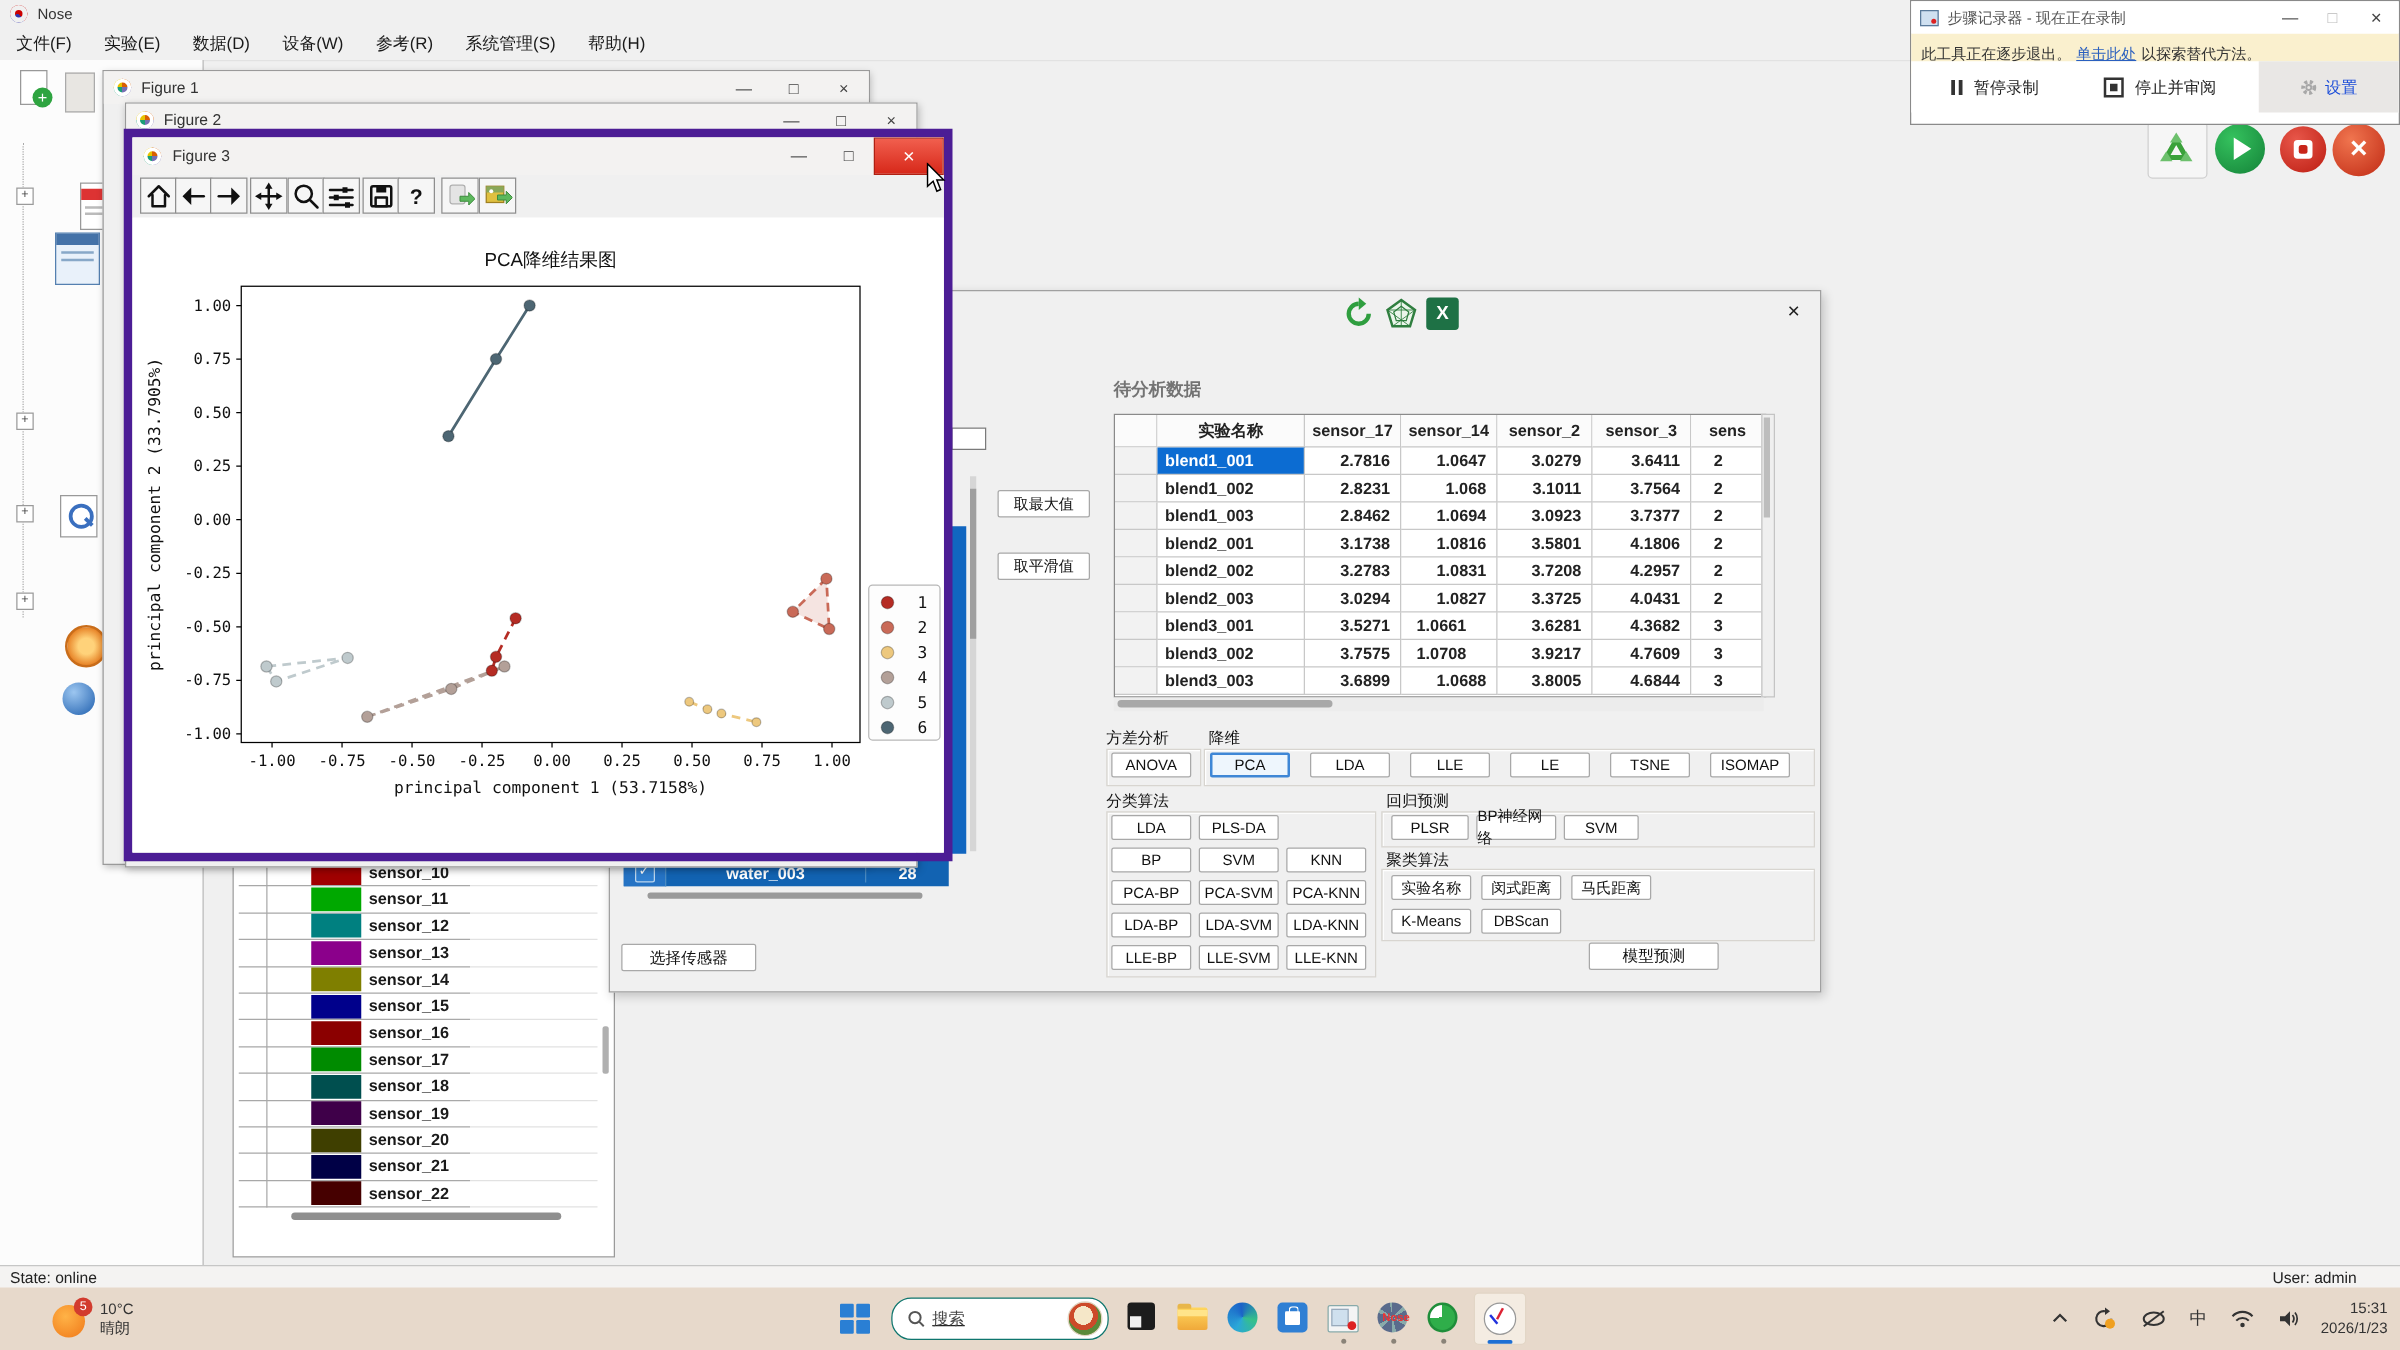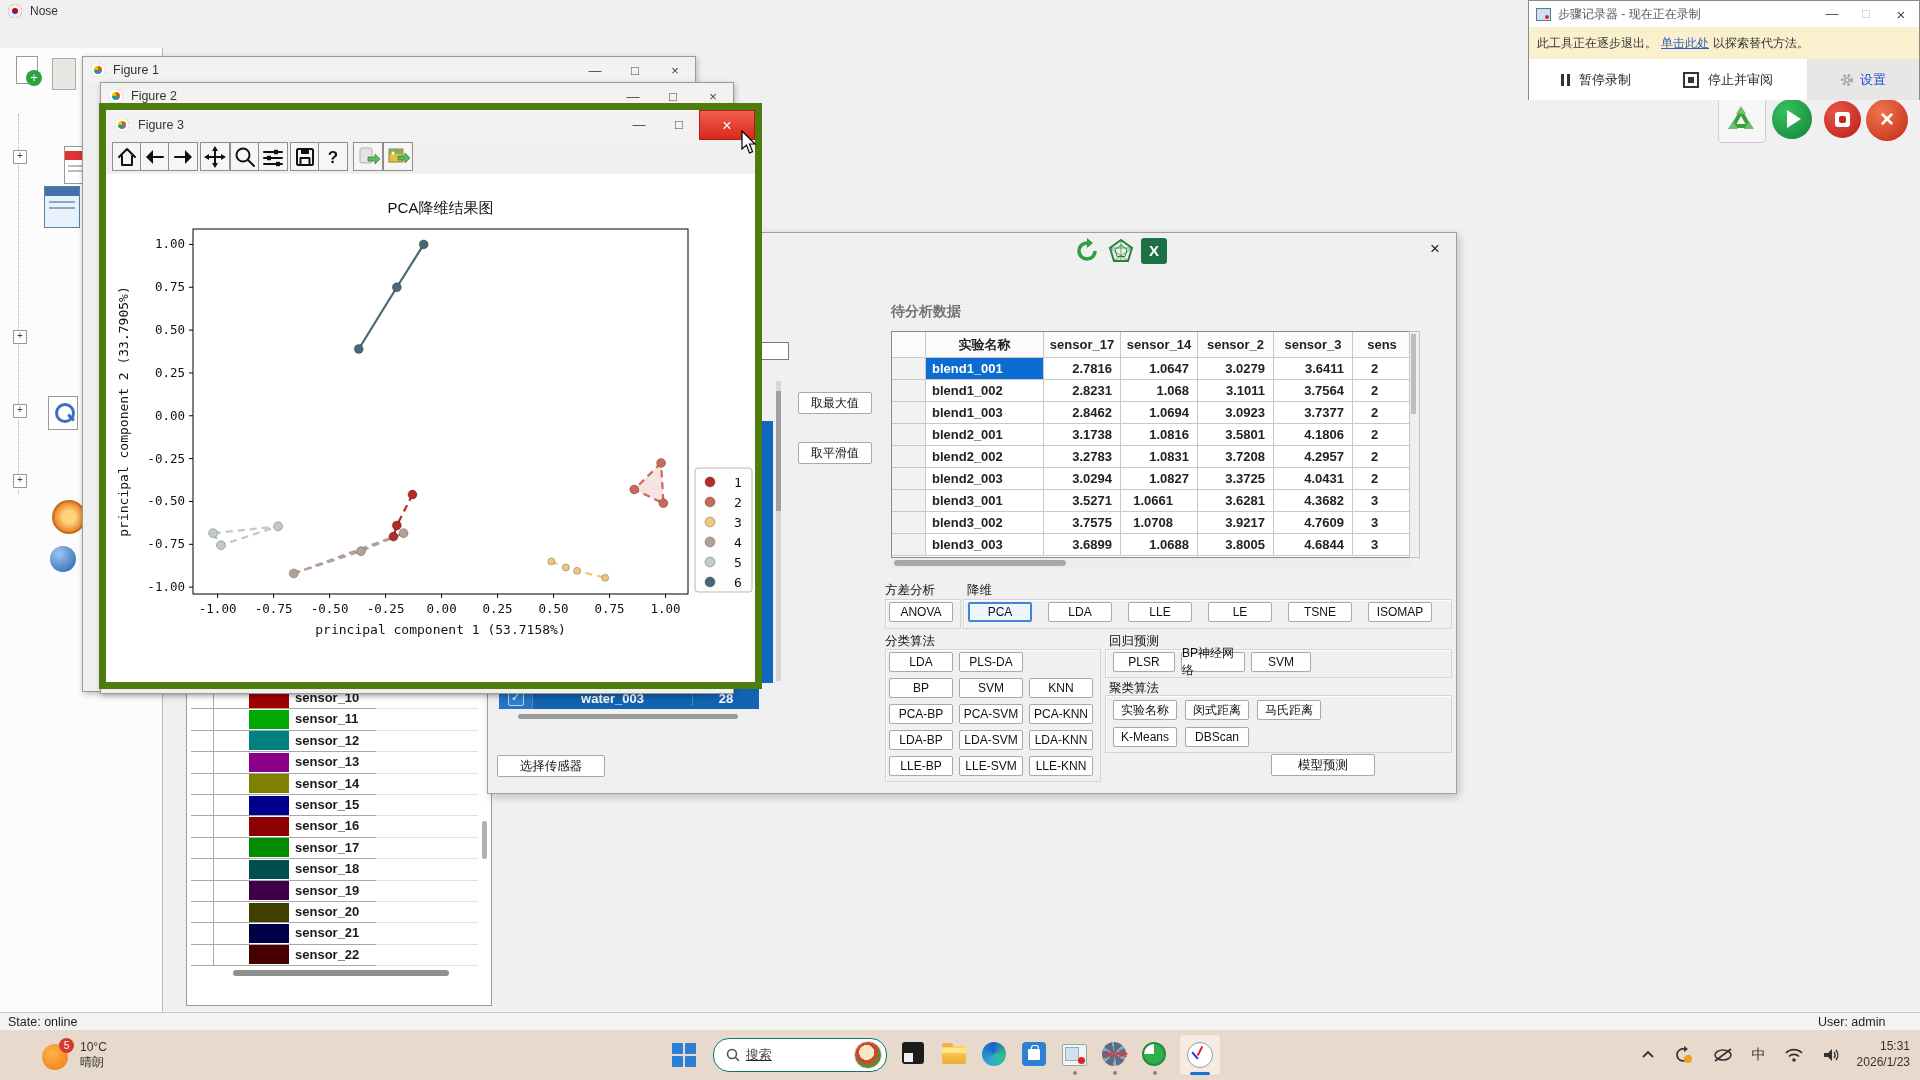--- a/index.html
+++ b/index.html
@@ -14,21 +14,21 @@
   .plusbox{width:12px;height:12px;border:1px solid #9a9a9a;background:#fff;font-size:10px;line-height:10px;text-align:center;color:#444;}
   .statusbar{left:0;top:1012px;width:1920px;height:18px;background:#f4f3f2;border-top:1px solid #c6c6c6;font-size:12.5px;color:#222;}
   
   .win{background:#f0f0f0;border:1px solid #9a9a9a;box-shadow:1px 2px 6px rgba(0,0,0,.25);}
   .wtitle{height:26px;display:flex;align-items:center;font-size:12.5px;color:#333;background:#f3f2f1;}
   .wctl{width:40px;text-align:center;font-size:13px;color:#444;}
   .mplicon{width:14px;height:14px;border-radius:50%;
     background:conic-gradient(#d95f02 0 25%,#7570b3 0 50%,#1b9e77 0 75%,#e7c400 0 100%);
     box-shadow:inset 0 0 0 3px #fff;}
   
-  .greenbox{left:99px;top:103px;width:663px;height:586px;border:7px solid #4d7c0f;box-sizing:border-box;z-index:50;}
+  .greenbox{left:99px;top:103px;width:663px;height:586px;border:7px solid #4c1d95;box-sizing:border-box;z-index:50;}
   .fig3{position:absolute;left:0;top:0;width:649px;height:572px;background:#f0f0f0;}
   .closebtn-red{background:linear-gradient(#f15f4e,#d7281a);color:#fff;border:1px solid #b02012;}
   .tbtn{width:30px;height:29px;background:#f6f6f6;border:1px solid #8e8e8e;display:flex;align-items:center;justify-content:center;box-sizing:border-box;}
   
   .dialog{left:487px;top:232px;width:968px;height:560px;background:#f0f0f0;border:1px solid #a0a0a0;box-shadow:2px 3px 8px rgba(0,0,0,.2);z-index:20;}
   .btn{background:#fff;border:1px solid #a8a8a8;border-radius:2px;font-size:12px;display:flex;align-items:center;justify-content:center;color:#111;box-sizing:border-box;}
   .btn-active{background:#eef6fd;border:2px solid #3f87d6;}
   .grouplabel{font-size:12.5px;color:#111;}
   .groupframe{border:1px solid #d8d5d0;box-shadow:1px 1px 0 #fff inset;}
   .cell{box-sizing:border-box;border-right:1px solid #c8c8c8;border-bottom:1px solid #c8c8c8;font-size:13px;font-weight:bold;overflow:hidden;white-space:nowrap;display:flex;align-items:center;}
@@ -43,20 +43,29 @@
 </head>
 <body>
 
 <div id="screen">
 
   <div class="abs titlebar">
     <span class="abs" style="left:8px;top:4px;width:14px;height:14px;border-radius:50%;
       background:conic-gradient(#c00 0 40%,#33a 40% 70%,#c00 70% 100%);box-shadow:inset 0 0 0 4px #f0f0f0;"></span>
     <span class="abs" style="left:30px;top:4px;">Nose</span>
   </div>
+  <div class="abs menubar" id="menubar">
+      <div class="menu-item">文件(F)</div>
+      <div class="menu-item">实验(E)</div>
+      <div class="menu-item">数据(D)</div>
+      <div class="menu-item">设备(W)</div>
+      <div class="menu-item">参考(R)</div>
+      <div class="menu-item">系统管理(S)</div>
+      <div class="menu-item">帮助(H)</div>
+    </div>
 
   <div class="abs treepanel">
     <div class="abs" style="left:12px;top:8px;width:30px;height:34px;">
       <div class="abs" style="left:4px;top:0;width:20px;height:26px;background:#fff;border:1px solid #999;"></div>
       <div class="abs" style="left:14px;top:14px;width:16px;height:16px;border-radius:50%;background:#2ea440;color:#fff;font-size:13px;line-height:16px;text-align:center;">+</div>
     </div>
     <div class="abs" style="left:52px;top:10px;width:22px;height:30px;background:#e8e6e2;border:1px solid #aaa;"></div>
     <div class="abs" style="left:18px;top:66px;width:0;height:380px;border-left:1px dotted #aaa;"></div>
     <div class="abs plusbox" style="left:13px;top:102px;">+</div>
     <div class="abs plusbox" style="left:13px;top:282px;">+</div>
@@ -542,21 +551,21 @@
         <span class="wctl" style="width:34px;">—</span>
         <span class="wctl" style="width:34px;color:#bbb;">□</span>
         <span class="wctl" style="width:36px;font-size:15px;">×</span>
       </span>
     </div>
     <div class="abs" style="left:0;top:26px;width:390px;height:32px;background:#faf0ce;display:flex;align-items:center;font-size:12px;color:#333;padding-left:8px;box-sizing:border-box;">
       <span>此工具正在逐步退出。</span>
       <span style="color:#2a5fbf;text-decoration:underline;margin:0 4px;">单击此处</span>
       <span>以探索替代方法。</span>
     </div>
-    <div class="abs" style="left:0;top:58px;width:390px;height:41px;background:#fff;display:flex;align-items:center;">
+    <div class="abs" style="left:0;top:48px;width:390px;height:41px;background:#fff;display:flex;align-items:center;">
       <span style="display:flex;align-items:center;margin-left:32px;font-size:13px;color:#222;">
         <span style="display:inline-flex;gap:3px;margin-right:9px;">
           <span style="width:3px;height:12px;background:#333;"></span>
             <span style="width:3px;height:12px;background:#333;"></span>
         </span>
         <span>暂停录制</span>
       </span>
       <span style="display:flex;align-items:center;margin-left:52px;font-size:13px;color:#222;">
         <span style="width:12px;height:12px;border:2px solid #333;margin-right:9px;display:inline-flex;align-items:center;justify-content:center;">
           <span style="width:6px;height:6px;background:#333;"></span>

